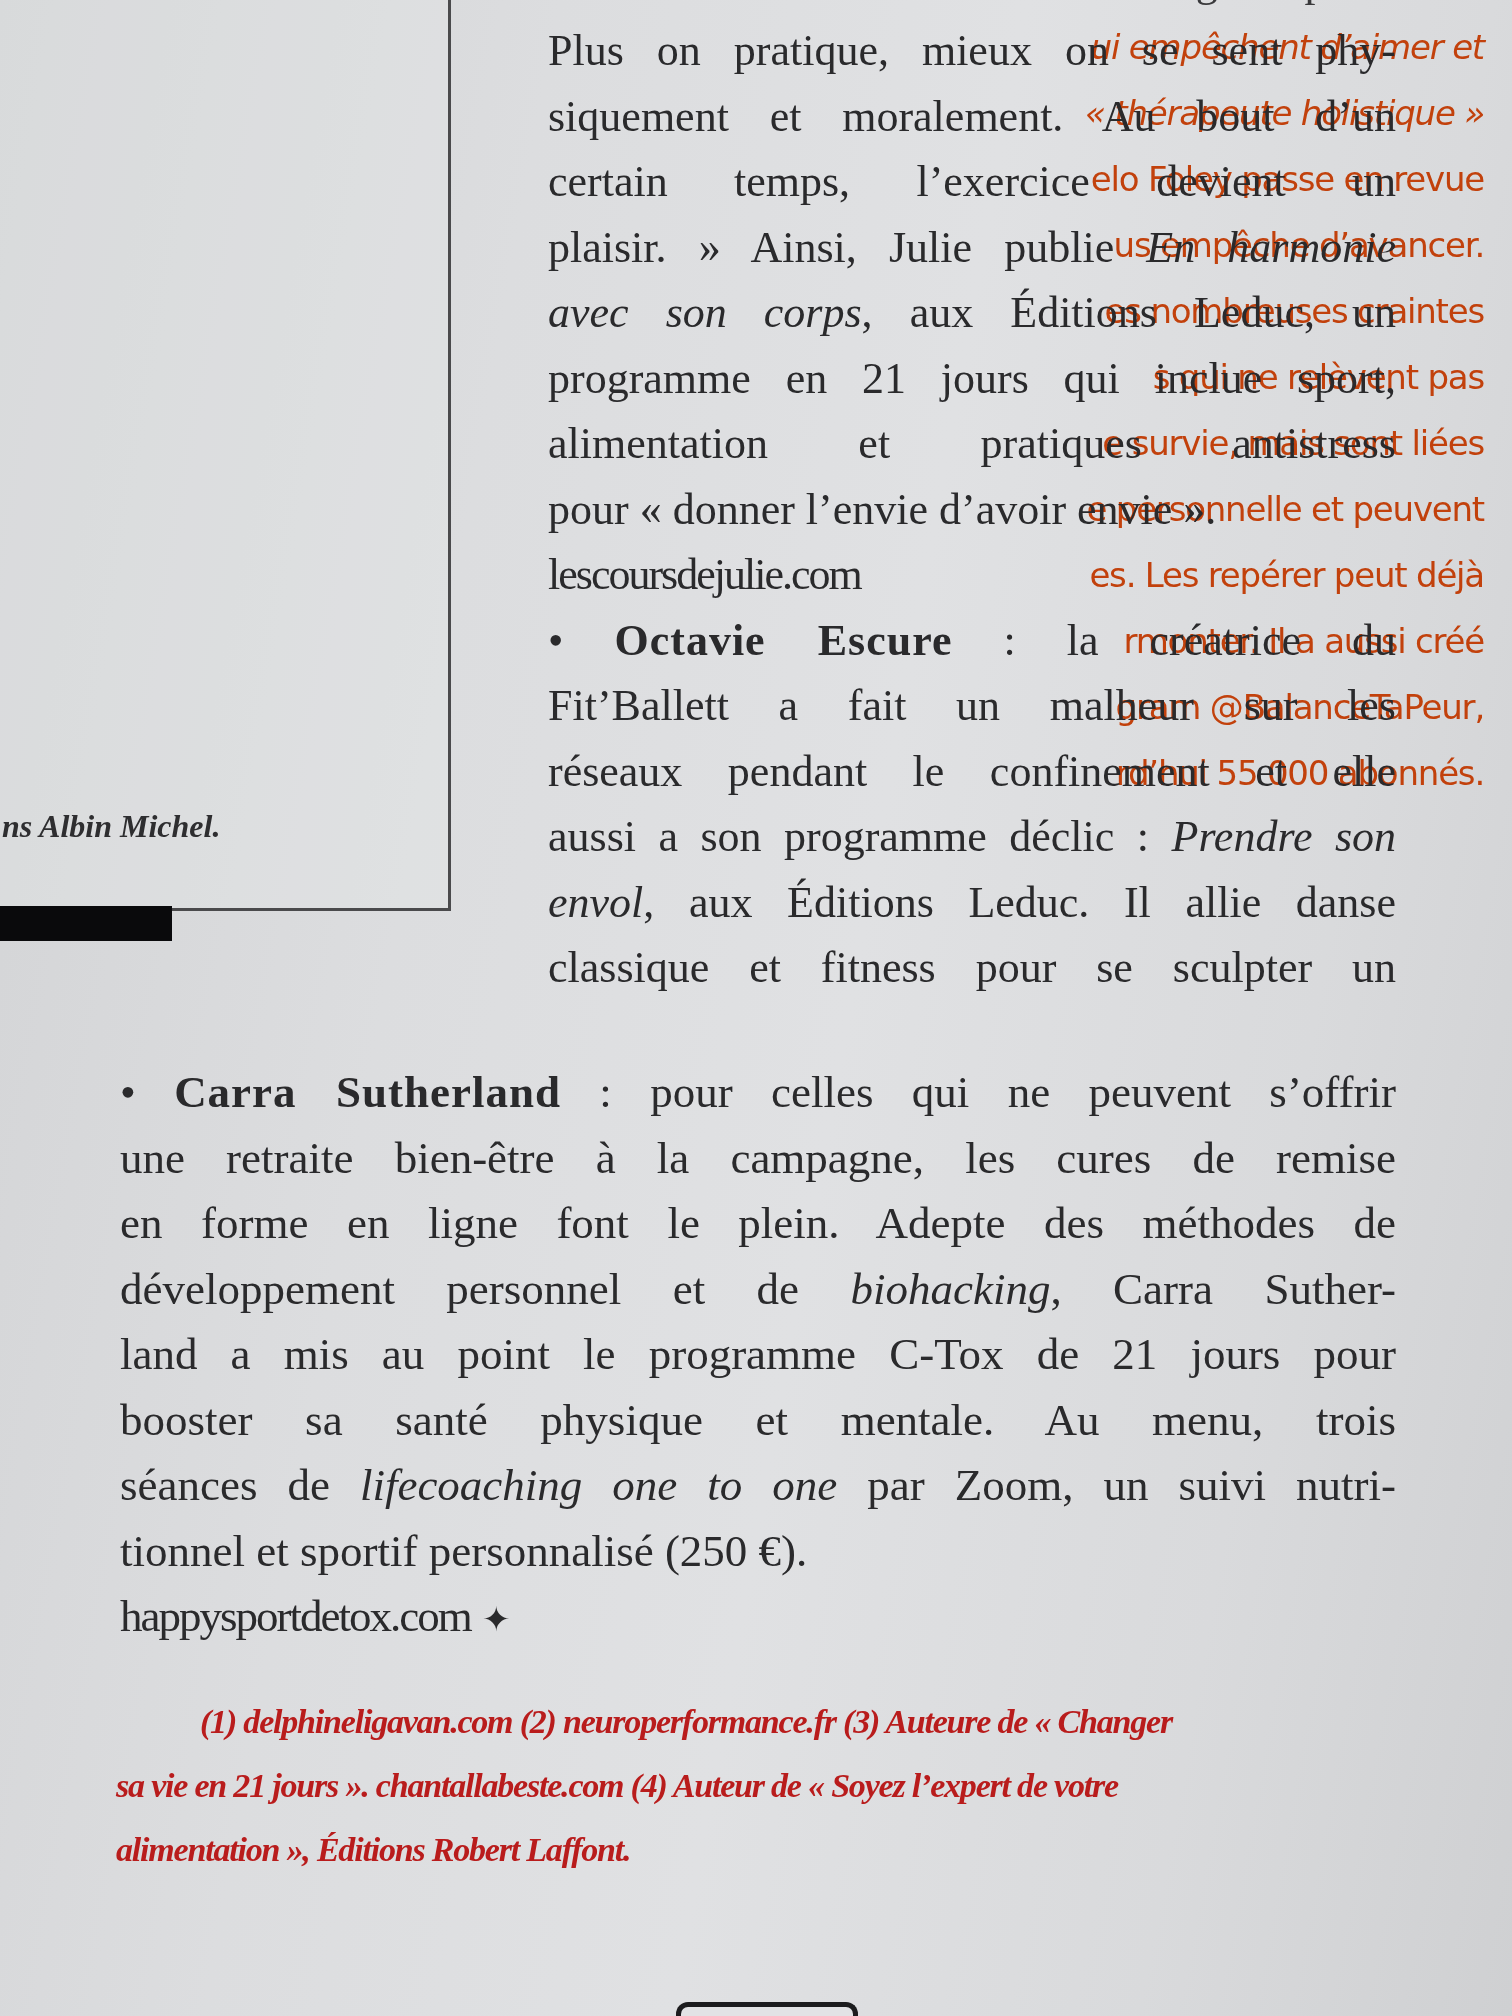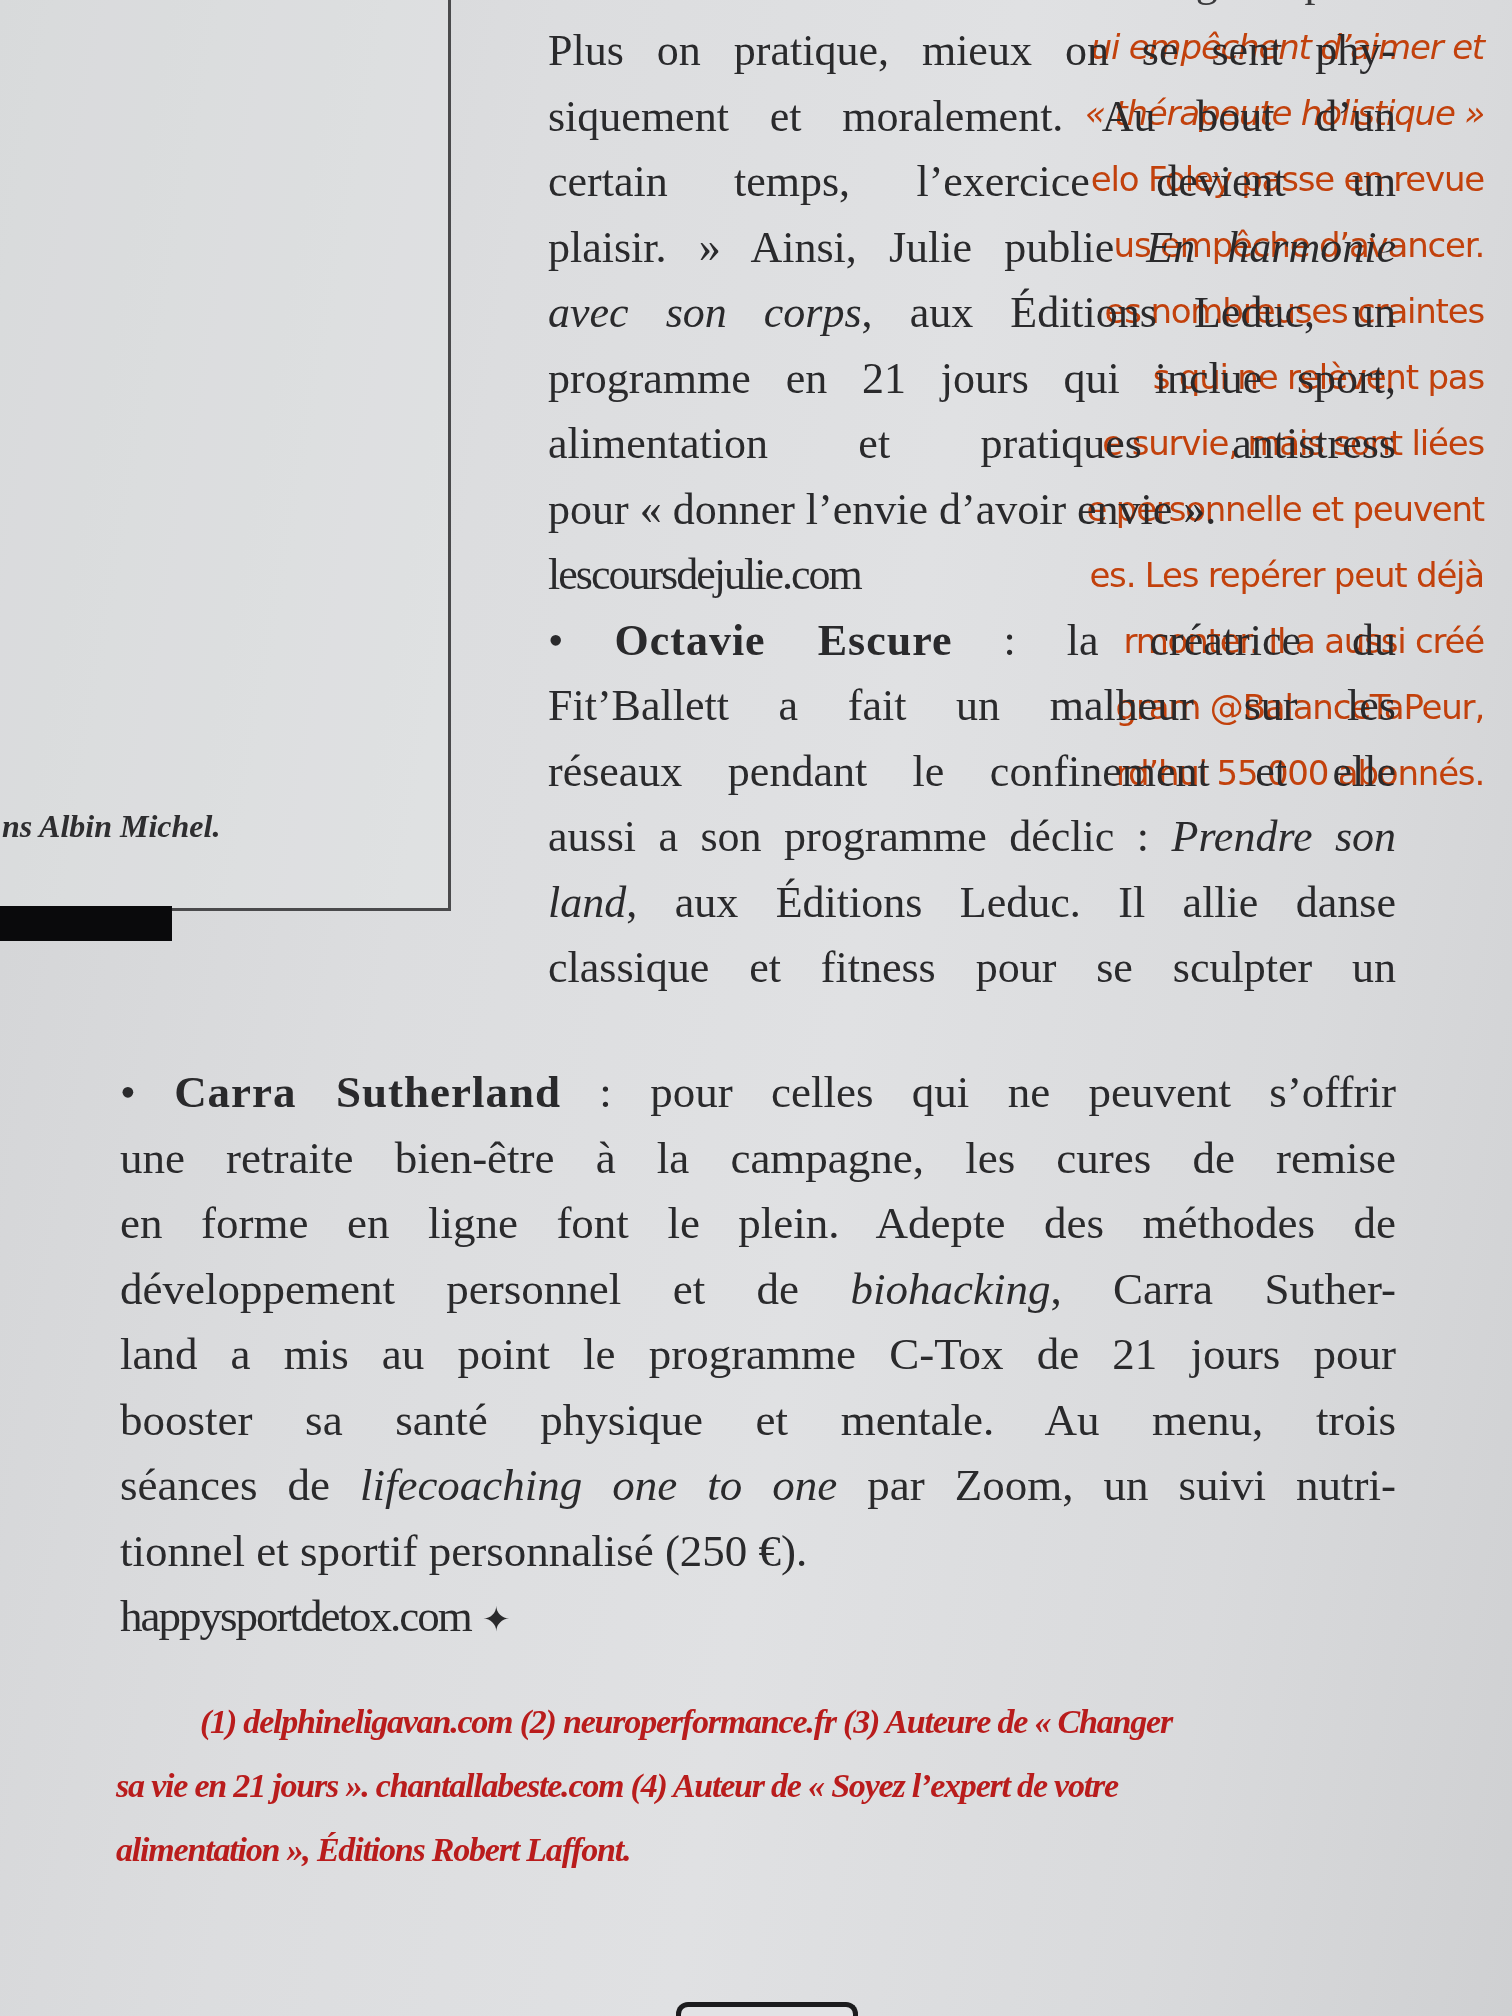--- a/index.html
+++ b/index.html
@@ -100,21 +100,21 @@
   <div class="line">
     <span>•</span>
     <span class="bold">Octavie Escure</span><span> : la créatrice du</span>
   </div>
   <div class="line">Fit’Ballett a fait un malheur sur les</div>
   <div class="line">réseaux pendant le confinement et elle</div>
   <div class="line">
     <span>aussi a son programme déclic : </span><span class="it">Prendre son</span>
   </div>
   <div class="line">
-    <span class="it">land</span><span>, aux Éditions Leduc. Il allie danse</span>
+    <span class="it">envol</span><span>, aux Éditions Leduc. Il allie danse</span>
   </div>
   <div class="line">classique et fitness pour se sculpter un</div>
 </div>
 
 <div class="col-wide serif">
   <div class="line">
     <span>•</span>
     <span class="bold">Carra Sutherland</span><span> : pour celles qui ne peuvent s’offrir</span>
   </div>
   <div class="line">une retraite bien-être à la campagne, les cures de remise</div>

